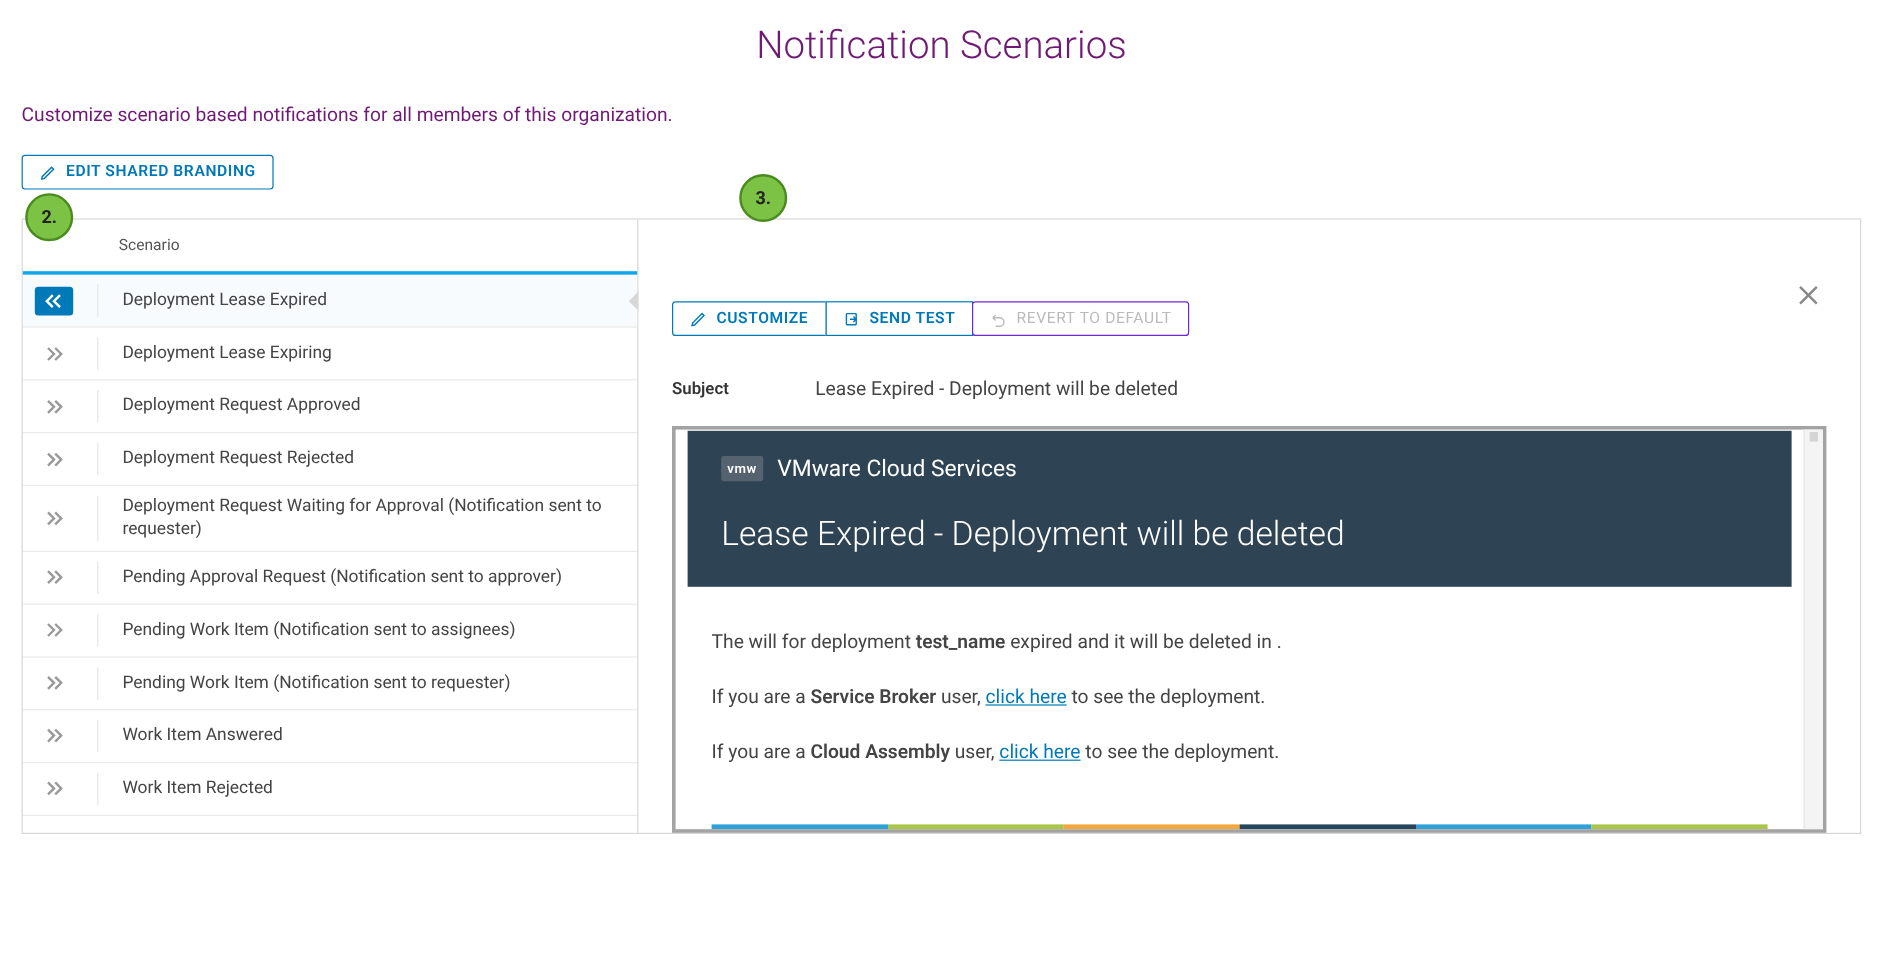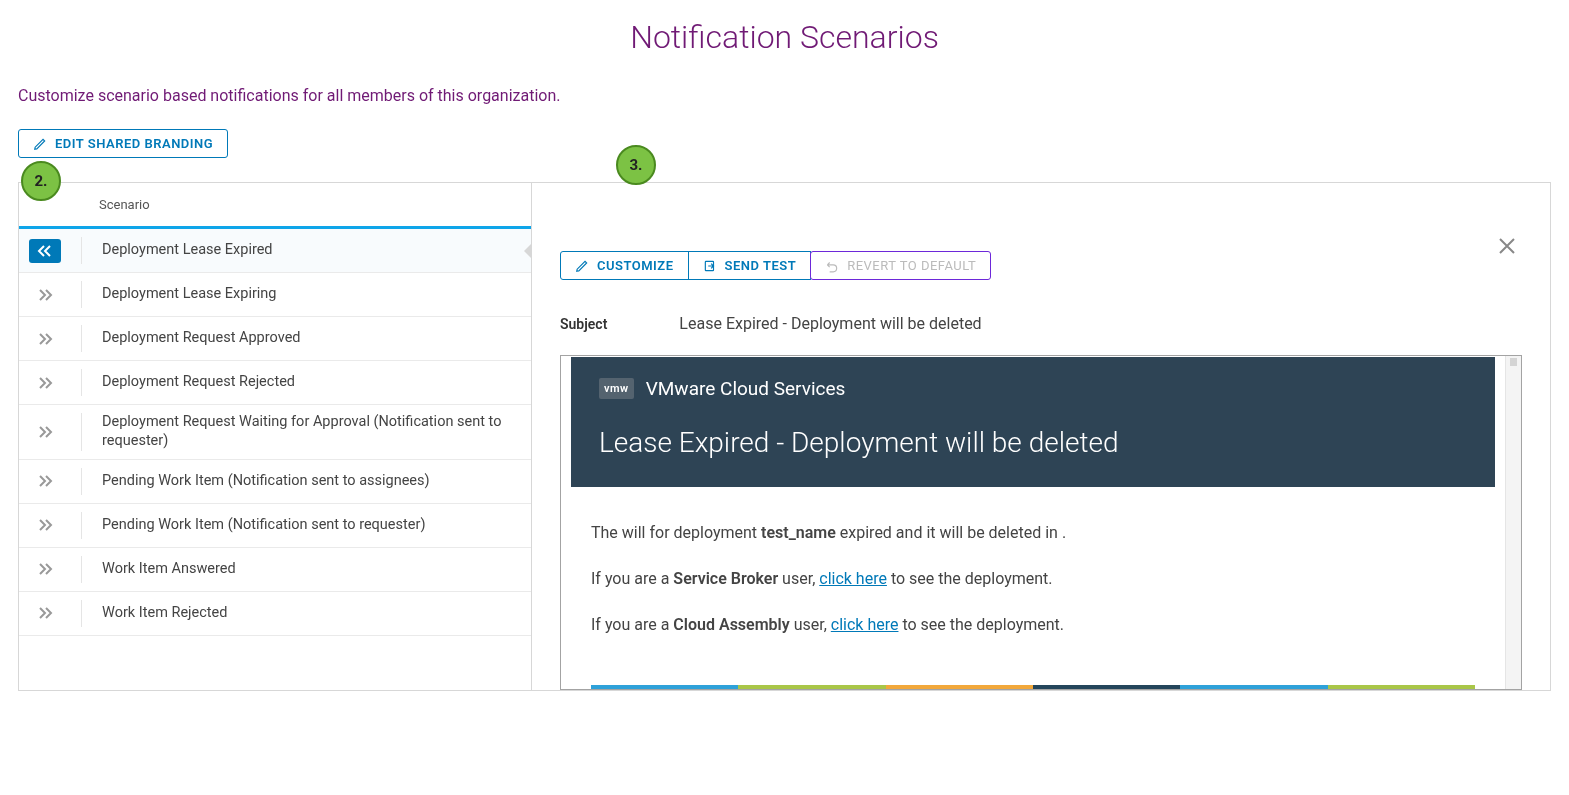--- a/index.html
+++ b/index.html
@@ -45,21 +45,21 @@
   .btn-group .btn-outline { border-radius:0;}
   .btn-group .btn-outline:first-child { border-top-left-radius:3px; border-bottom-left-radius:3px;}
   .btn-group .btn-outline:last-child, .btn-group .btn-outline-disabled:last-child { border-top-right-radius:3px; border-bottom-right-radius:3px;}
   .btn-group > * + * { margin-left:-1px;}
   .close-x { margin-left:auto; color:#888; cursor:pointer; padding:6px;}
   
   .subject-row { display:flex; align-items:center; padding: 20px 28px 18px 28px; gap:72px;}
   .subject-label { font-weight:600; font-size:14px; color:#333;}
   .subject-value { font-size:16px; color:#444;}
   
-  .preview-wrap { margin: 4px 28px 0 28px; border:1px solid #a3a3a3; display:flex; }
+  .preview-wrap { margin: 4px 28px 0 28px; border:3px solid #a3a3a3; display:flex; }
   .preview-scroll { flex:1; overflow:hidden; padding: 0;}
   .preview-header {
     background: #2e4455; color: #fff; margin: 1px 10px 10px 10px; padding: 20px 28px 28px 28px;
   }
   .brand-row { display:flex; align-items:center; gap:12px; margin-bottom:26px;}
   .brand-badge { background:#54636f; color:#fff; font-size:11px; font-weight:600; padding:4px 5px; border-radius:2px; letter-spacing:0.5px;}
   .brand-name { font-size:19px; font-weight:400; color:#fff;}
   .preview-title { font-size:28px; font-weight:300; color:#fff; }
   .preview-body { padding: 20px 30px 10px 30px; font-size:16px; color:#444; line-height:2.0;}
   .preview-body p { margin-bottom:14px;}
@@ -134,20 +134,29 @@
             <span class="row-label">Deployment Request Rejected</span>
           </div>
           <div class="row">
             <span class="expand-icon">
               <svg width="16" height="14" viewBox="0 0 16 14">
                 <path d="M3 2 L8 7 L3 12 M9 2 L14 7 L9 12" fill="none" stroke="#999" stroke-width="2"></path>
               </svg>
             </span>
             <span class="divider"></span>
             <span class="row-label">Deployment Request Waiting for Approval (Notification sent to requester)</span>
+          </div>
+          <div class="row">
+            <span class="expand-icon">
+              <svg width="16" height="14" viewBox="0 0 16 14">
+                <path d="M3 2 L8 7 L3 12 M9 2 L14 7 L9 12" fill="none" stroke="#999" stroke-width="2"></path>
+              </svg>
+            </span>
+            <span class="divider"></span>
+            <span class="row-label">Pending Approval Request (Notification sent to approver)</span>
           </div>
           <div class="row">
             <span class="expand-icon">
               <svg width="16" height="14" viewBox="0 0 16 14">
                 <path d="M3 2 L8 7 L3 12 M9 2 L14 7 L9 12" fill="none" stroke="#999" stroke-width="2"></path>
               </svg>
             </span>
             <span class="divider"></span>
             <span class="row-label">Pending Work Item (Notification sent to assignees)</span>
           </div>

